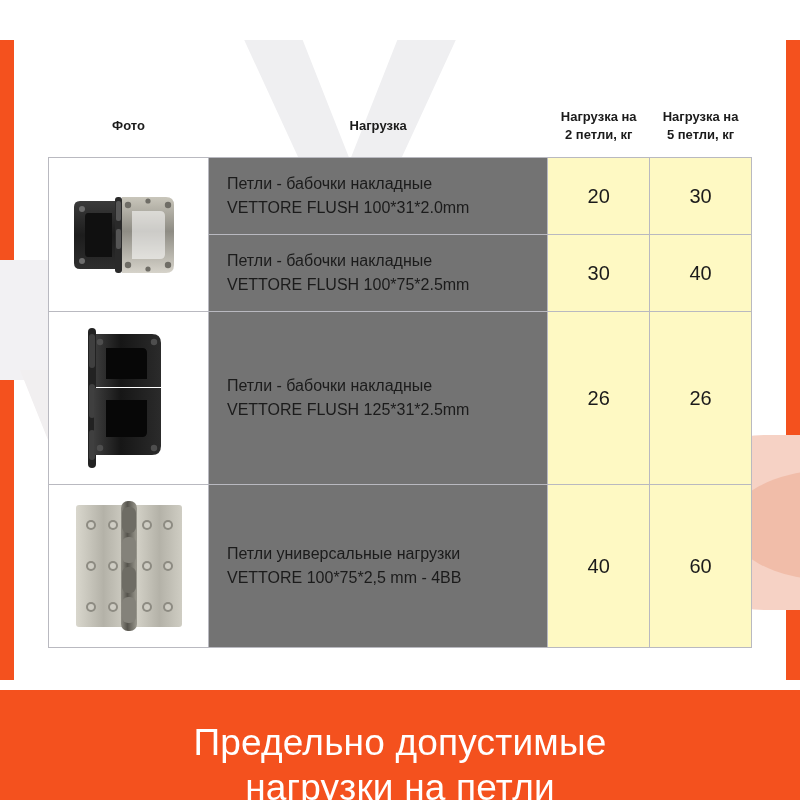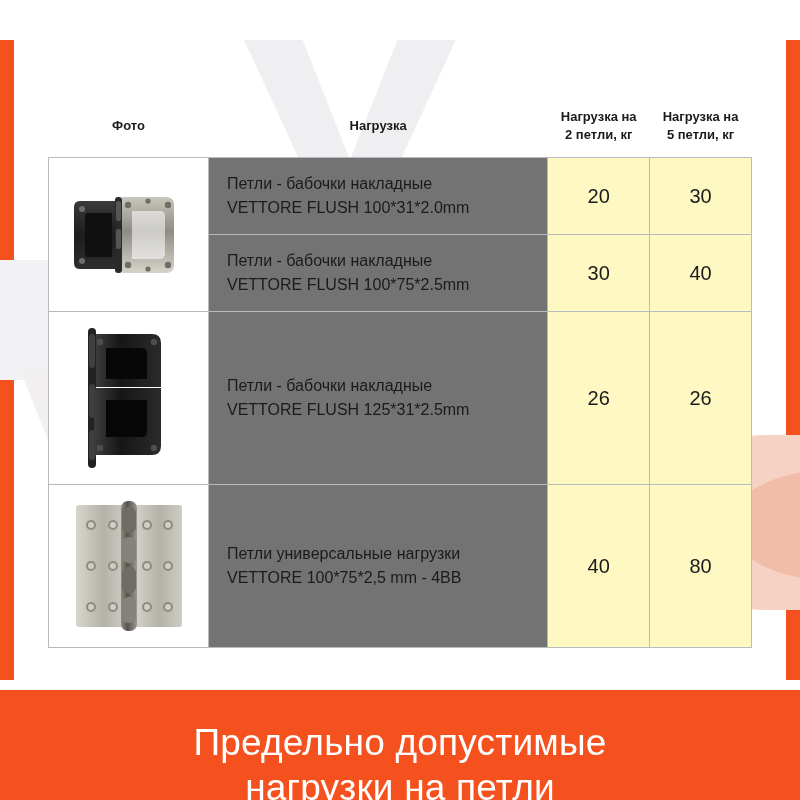--- a/index.html
+++ b/index.html
@@ -309,21 +309,21 @@
                 <circle cx="89" cy="116" r="3" fill="#cfcdc4"></circle>
               <circle cx="110" cy="116" r="5" fill="#8d8b82"></circle>
                 <circle cx="110" cy="116" r="3" fill="#cfcdc4"></circle>
             </svg>
           </td>
           <td class="name-cell">
             <span>Петли универсальные нагрузки</span><br>
             <span>VETTORE 100*75*2,5 mm - 4BB</span>
           </td>
           <td class="load-cell">40</td>
-          <td class="load-cell">80</td>
+          <td class="load-cell">60</td>
         </tr>
       </tbody>
     </table>
   </div>
 
   <div class="banner">
     <div class="banner-text">
       <span>Предельно допустимые</span><br>
       <span>нагрузки на петли</span>
     </div>

